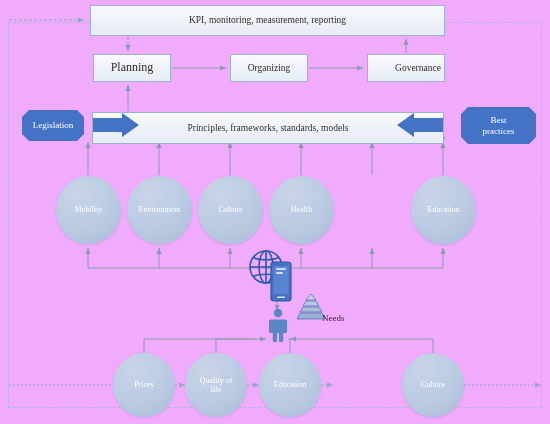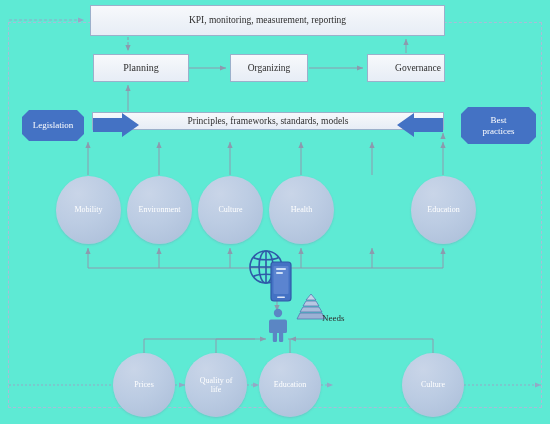--- a/index.html
+++ b/index.html
@@ -1,34 +1,34 @@
 <!DOCTYPE html>
 <html><head>
 <meta charset="utf-8">
 <style>
   html,body{margin:0;padding:0;background:#ffffff;}
   body{width:550px;height:424px;overflow:hidden;
        font-family:"Liberation Serif","DejaVu Serif",serif;}
-  #stage{position:relative;width:550px;height:424px;background:#5eead4;}
+  #stage{position:relative;width:550px;height:424px;background:#f0abfc;}
 
   
   .frame{position:absolute;left:8px;top:22px;width:534px;height:386px;
          border:1px dashed #a9bcd8;box-sizing:border-box;}
 
   
   .box{position:absolute;box-sizing:border-box;border:1px solid #9bb0cb;
        background:linear-gradient(180deg,#f7f9fc 0%,#eef2f8 55%,#e7edf6 100%);
        display:flex;align-items:center;justify-content:center;
        color:#2e2e2e;text-align:center;line-height:1.15;}
 
   #kpi-box{left:90px;top:5px;width:355px;height:31px;font-size:9.5px;}
-  #planning-box{left:93px;top:54px;width:96px;height:28px;font-size:10px;text-align:right;}
+  #planning-box{left:93px;top:54px;width:78px;height:28px;font-size:12px;text-align:right;}
   #organizing-box{left:230px;top:54px;width:78px;height:28px;font-size:9.5px;}
   #governance-box{left:367px;top:54px;width:78px;height:28px;font-size:9.5px;padding-left:24px;}
-  #principles-box{left:92px;top:112px;width:352px;height:18px;font-size:9.5px;}
+  #principles-box{left:92px;top:112px;width:352px;height:32px;font-size:9.5px;}
 
   
   .badge{position:absolute;background:#4472c4;color:#ffffff;
          display:flex;align-items:center;justify-content:center;
          text-align:center;font-size:9px;line-height:1.15;
          -webkit-clip-path:polygon(7px 0,calc(100% - 7px) 0,100% 7px,100% calc(100% - 7px),calc(100% - 7px) 100%,7px 100%,0 calc(100% - 7px),0 7px);
          clip-path:polygon(7px 0,calc(100% - 7px) 0,100% 7px,100% calc(100% - 7px),calc(100% - 7px) 100%,7px 100%,0 calc(100% - 7px),0 7px);}
   #legislation-badge{left:22px;top:110px;width:62px;height:31px;}
   #best-practices-badge{left:461px;top:107px;width:75px;height:37px;}
 

